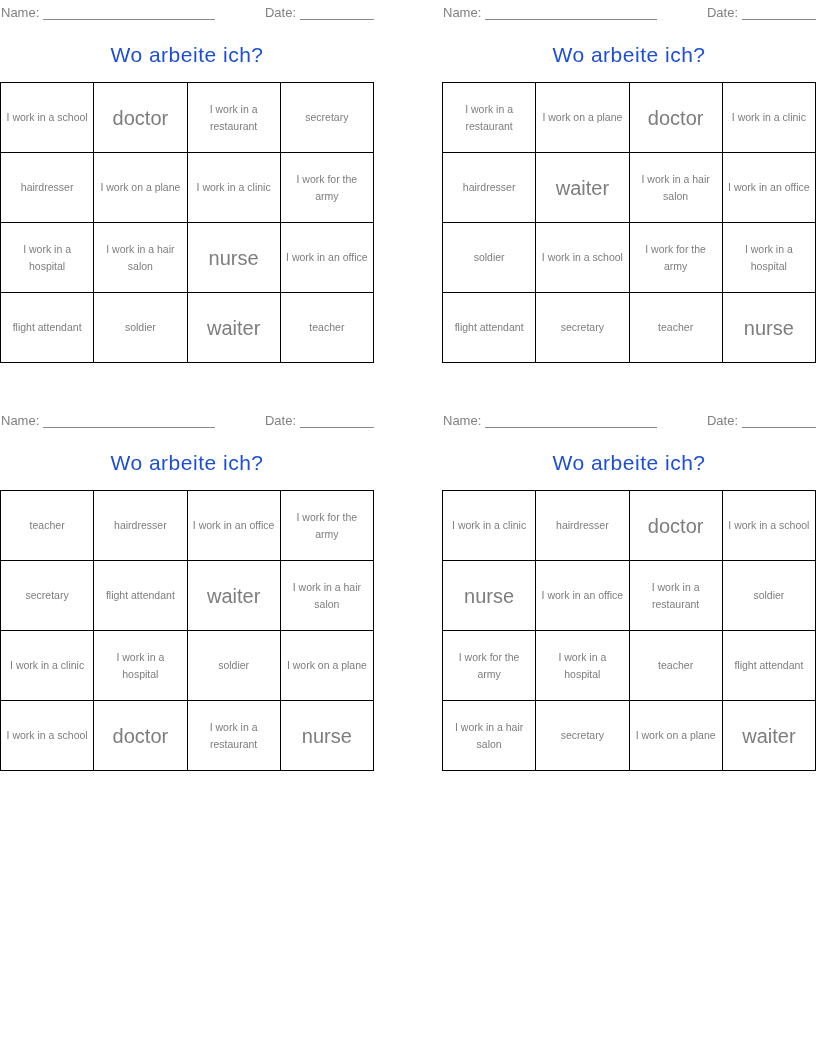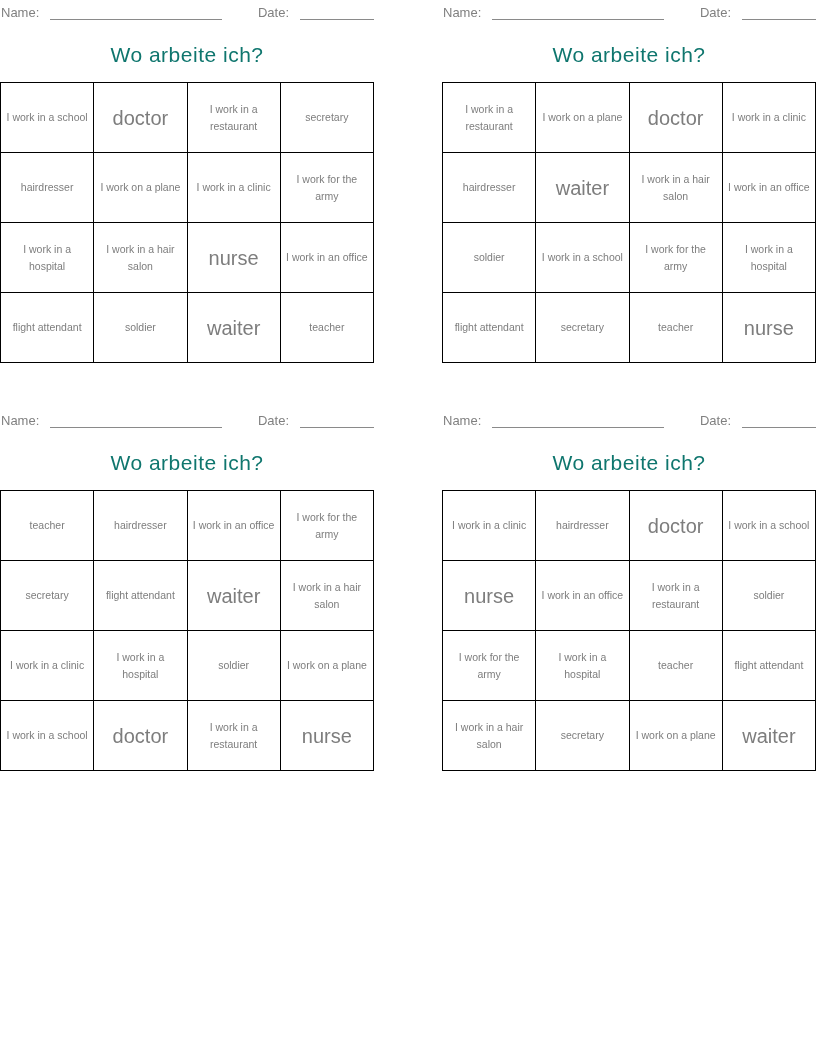--- a/index.html
+++ b/index.html
@@ -14,29 +14,29 @@
   .card.pos-tl { left: 0;   top: 0; }
   .card.pos-tr { left: 442px; top: 0; }
   .card.pos-bl { left: 0;   top: 408px; }
   .card.pos-br { left: 442px; top: 408px; }
 
   .card-header {
     position: absolute; top: 4px; left: 1px; right: 0;
     display: flex; justify-content: space-between; align-items: flex-end;
     font-size: 13px; color: #808080;
   }
-  .field { display: flex; align-items: flex-end; gap: 11px; }
+  .field { display: flex; align-items: flex-end; gap: 4px; }
   .blank-line { border-bottom: 1px solid #8a8a8a; height: 15px; }
   .name-line { width: 172px; }
   .date-line { width: 74px; }
 
   .card-title {
     position: absolute; top: 43px; left: 0; width: 100%;
     text-align: center;
-    font-size: 21px; color: #0f766e;
+    font-size: 21px; color: #1d4ed8;
     letter-spacing: 0.5px;
   }
 
   .grid {
     position: absolute; top: 82px; left: 0;
     width: 374px;
     box-sizing: border-box;
     display: grid;
     grid-template-columns: repeat(4, 1fr);
     border-top: 1px solid #000;

